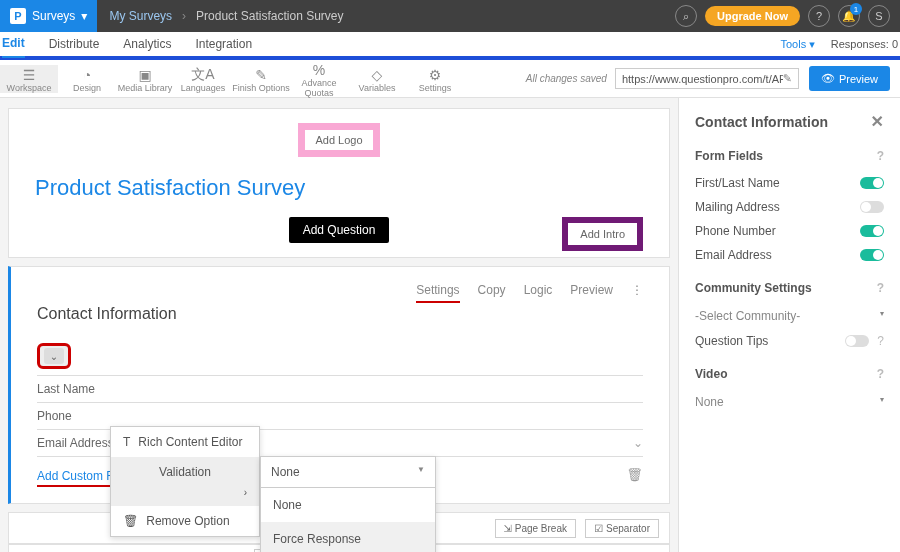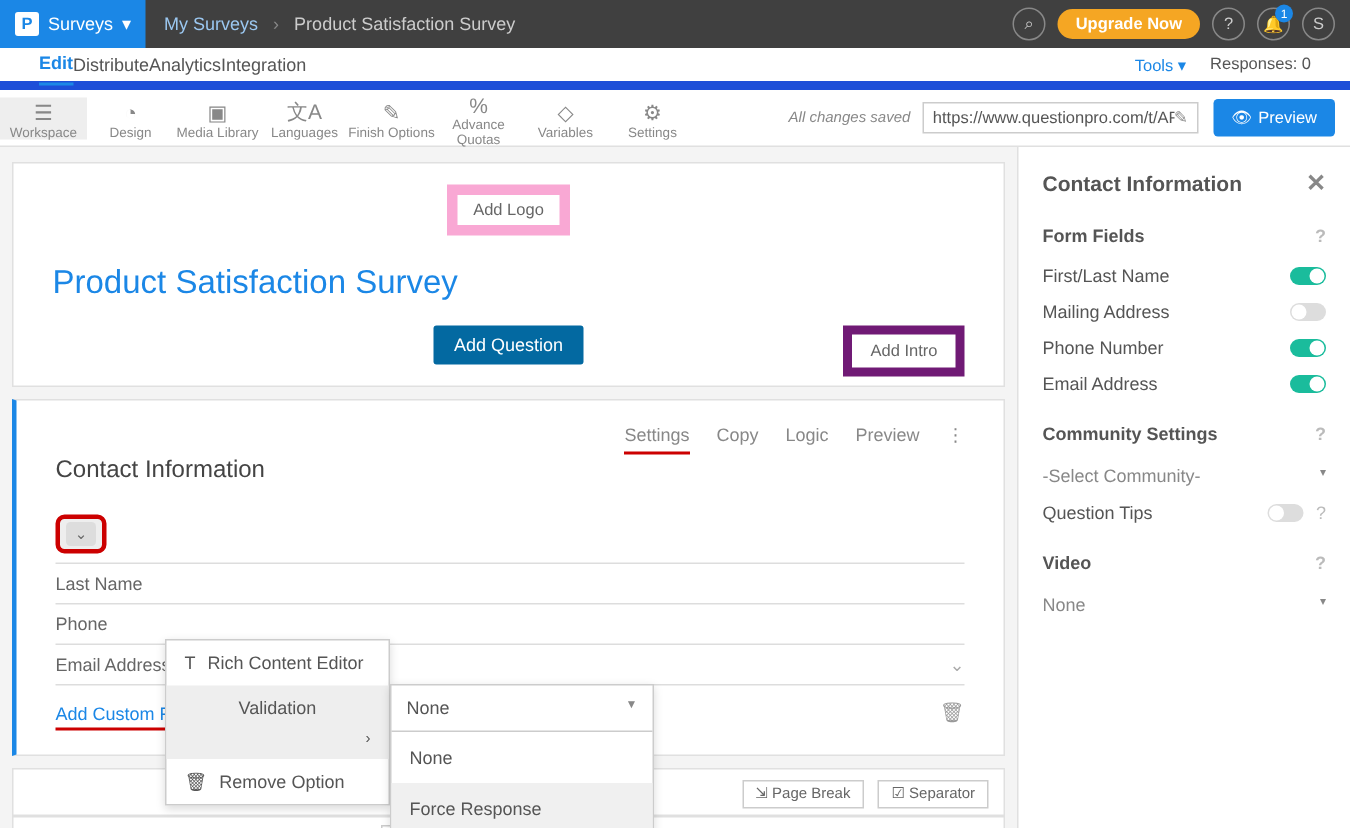--- a/index.html
+++ b/index.html
@@ -11,21 +11,21 @@
   .brand .pl { background:#fff; color:#1b87e6; width:16px; height:16px; font-size:11px; display:flex;align-items:center;justify-content:center; border-radius:2px; font-weight:bold;}
   .crumb { padding: 0 12px; display:flex; align-items:center; gap:10px; }
   .crumb a { color:#9bc7f0; text-decoration:none; }
   .crumb .sep { color:#888; }
   .topbar-right { margin-left:auto; display:flex; align-items:center; gap:8px; padding-right:10px;}
   .circ { width:22px; height:22px; border:1px solid #888; border-radius:50%; display:flex;align-items:center;justify-content:center; color:#ccc; font-size:11px; position:relative;}
   .upgrade { background:#f5a623; color:#fff; padding:4px 12px; border-radius:11px; font-size:11px; font-weight:bold; border:none;}
   .badge { position:absolute; top:-3px; right:-3px; background:#1b87e6; color:#fff; border-radius:50%; width:12px;height:12px;font-size:8px;display:flex;align-items:center;justify-content:center;}
   
   
-  .subnav { background:#fff; height:28px; display:flex; align-items:center; border-bottom:6px solid #1d4ed8; padding:0 26px; color:#555;}
+  .subnav { background:#fff; height:28px; display:flex; align-items:center; border-bottom:4px solid #1d4ed8; padding:0 2px; gap:24px; color:#555;}
   .subnav .tab { padding:6px 0; color:#555; cursor:pointer;}
   .subnav .tab.active { color:#1b87e6; border-bottom:2px solid #1b87e6; font-weight:bold;}
   .subnav-right { margin-left:auto; display:flex; gap:16px; font-size:11px;}
   .tools { color:#1b87e6; }
   
   
   .toolbar { background:#fff; height:38px; display:flex; align-items:center; border-bottom:1px solid #e0e0e0; }
   .tool { width:58px; text-align:center; font-size:9px; color:#888; padding-top:2px; cursor:pointer;}
   .tool.active { background:#eee;}
   .tool .ico { height:16px; display:flex;align-items:center;justify-content:center; font-size:14px; color:#888;}
@@ -36,21 +36,21 @@
   .preview-btn { background:#1b87e6; color:#fff; border:none; padding:6px 12px; margin:0 10px; border-radius:3px; font-size:11px; display:flex;align-items:center;gap:4px;}
   
   
   .layout { display:flex; }
   .canvas { flex:1; padding:10px 8px 20px 8px; position:relative;}
   
   .card { background:#fff; border:1px solid #e0e0e0; margin-bottom:8px; position:relative;}
   .card-pad { padding:14px 26px; }
   .addlogo { border:7px solid #f9a8d4; padding:4px 10px; font-size:11px; color:#666; background:#fff; display:block; margin:0 auto 18px auto;}
   .stitle { color:#1b87e6; font-size:22px; font-weight:400; margin:0 0 16px 0;}
-  .addq { background:#0369a1; color:#fff; border:none; padding:6px 14px; font-size:12px; border-radius:2px;}
+  .addq { background:#000000; color:#fff; border:none; padding:6px 14px; font-size:12px; border-radius:2px;}
   .addi { border:6px solid #701a75; padding:5px 12px; font-size:11px; color:#666; background:#fff; margin-left:auto;}
   .btnrow { display:flex; justify-content:center; position:relative;}
   .btnrow .addi { position:absolute; right:0; top:0;}
   
   .qcard { background:#fff; border:1px solid #e0e0e0; border-left:3px solid #1b87e6; margin-bottom:8px; position:relative; padding:16px 26px 20px 26px;}
   .qnum { position:absolute; left:-28px; top:48px; color:#999; font-size:13px;}
   .qactions { display:flex; gap:18px; color:#888; font-size:12px; justify-content:flex-end; margin-bottom:6px;}
   .qactions span { cursor:pointer; position:relative;}
   .underline-red::after { content:""; position:absolute; left:0; right:0; bottom:-6px; height:2px; background:#c00;}
   .qtitle { font-size:16px; color:#444; margin:8px 0 14px 0;}

